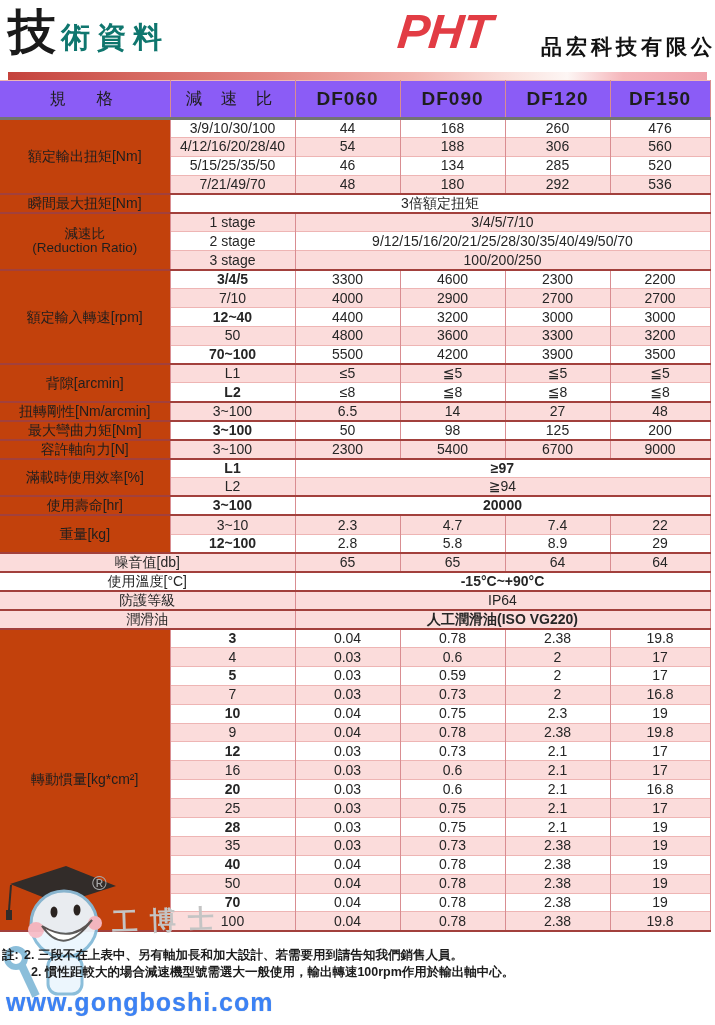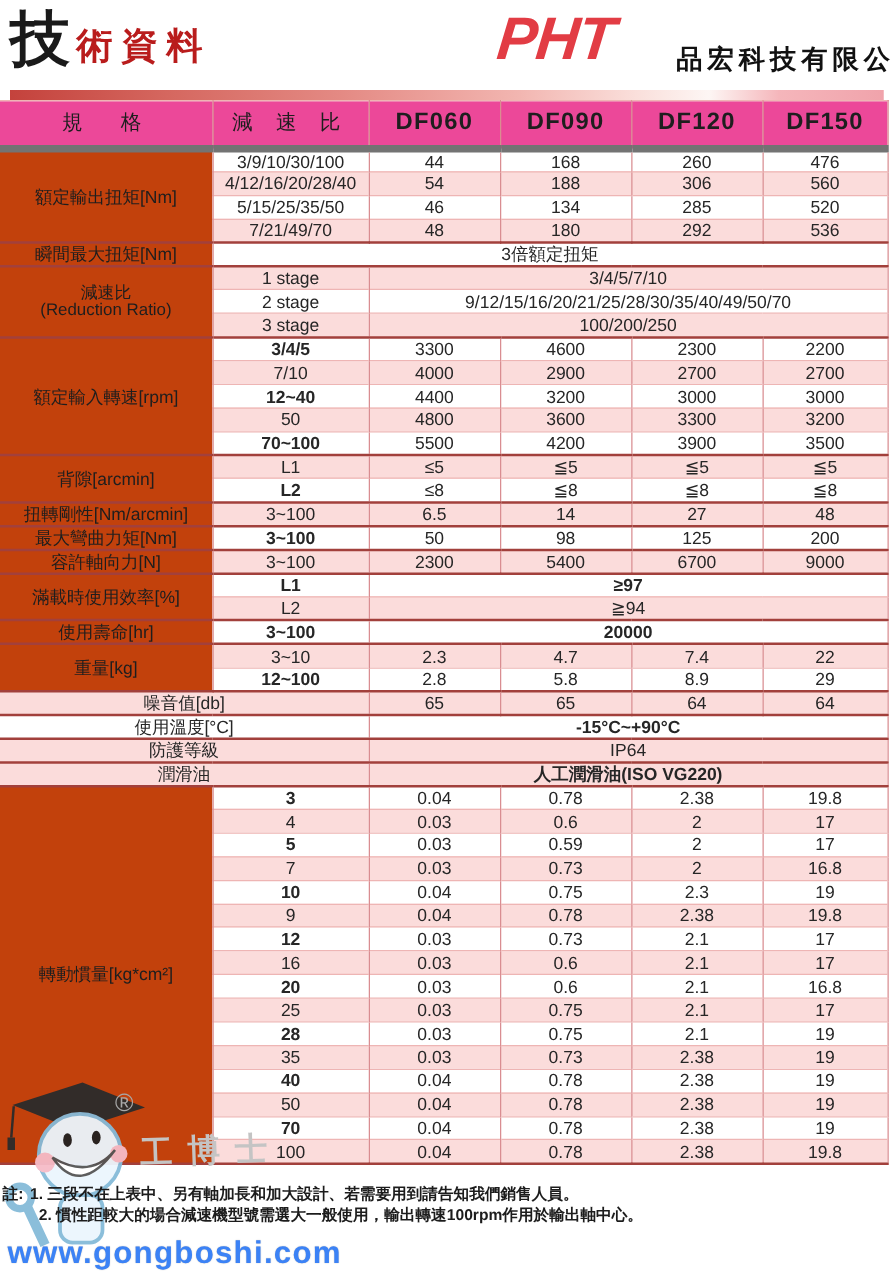--- a/index.html
+++ b/index.html
@@ -3,35 +3,35 @@
 <meta charset="utf-8">
 <style>
   html,body{margin:0;padding:0;background:#fff;}
   .page{position:relative;width:715px;height:1025px;background:#fff;overflow:hidden;
         font-family:"Liberation Sans",sans-serif;color:#222;}
 
   
   .masthead{position:absolute;left:8px;top:8px;display:flex;align-items:flex-end;}
   .title-big{font-family:"Liberation Serif",serif;font-weight:bold;font-size:48px;line-height:1;color:#1a1a1a;}
   .title-rest{font-family:"Liberation Serif",serif;font-weight:bold;font-size:29px;line-height:1;
-              letter-spacing:7px;color:#b91c1c;margin-left:5px;padding-bottom:4px;}
+              letter-spacing:7px;color:#0f766e;margin-left:5px;padding-bottom:4px;}
   .logo{position:absolute;left:398px;top:8px;font-style:italic;font-weight:900;font-size:48px;
         line-height:1;letter-spacing:-1px;transform:skewX(-6deg);}
   .company{position:absolute;left:541px;top:33px;font-family:"Liberation Serif",serif;font-weight:bold;
            font-size:21px;letter-spacing:4px;color:#111;white-space:nowrap;}
   .grad-bar{position:absolute;left:8px;top:72px;width:699px;height:8px;
     background:linear-gradient(90deg,#c4423c 0%,#d5675f 18%,#e48a84 38%,#f2b5b0 58%,#fae0dc 72%,#fdf6f4 80%,#f5b6bb 88%,#f0a3ab 100%);}
 
   
   table.spec{position:absolute;left:0;top:80px;width:710px;border-collapse:collapse;table-layout:fixed;
              border-bottom:2px solid #a2403c;}
   table.spec th,table.spec td{padding:0;vertical-align:middle;text-align:center;line-height:1.05;
              border-right:1px solid #d98d91;border-top:1px solid #eeb5b4;}
   thead tr{height:38px;}
-  thead th{background:#ec4899;border-top:none;border-bottom:6px solid #737373;color:#1e1e1e;}
+  thead th{background:#8b5cf6;border-top:none;border-bottom:3px solid #737373;color:#1e1e1e;}
   th.cjk{font-size:16.5px;font-weight:400;letter-spacing:7px;}
   th.df{font-size:19px;font-weight:bold;letter-spacing:1px;}
   tbody tr{height:18.9px;}
   tbody td{font-size:14px;color:#262626;}
   tr.w td{background:#ffffff;}
   tr.p td{background:#fbdcdb;}
   tr.p td.lbl, tr.w td.lbl{background:#c2410c;}
   td.lbl{font-size:14px;color:#1e1e1e;}
   td.tl{text-align:left;padding-left:16px;white-space:pre-line;line-height:1.2;font-size:13.5px;margin-left:48px;}
   td.b,.b{font-weight:bold;}
@@ -367,21 +367,21 @@
           <td class="val">0.78</td>
           <td class="val">2.38</td>
           <td class="val">19.8</td>
         </tr>
       </tbody>
   </table>
 
   <div class="notes">
     <span class="prefix">註:</span>
     <div class="note-lines">
-      <div>1. 三段不在上表中、另有軸加長和加大設計、若需要用到請告知我們銷售人員。</div>
+      <div>2. 三段不在上表中、另有軸加長和加大設計、若需要用到請告知我們銷售人員。</div>
       <div>2. 慣性距較大的場合減速機型號需選大一般使用，輸出轉速100rpm作用於輸出軸中心。</div>
     </div>
   </div>
 
   <svg class="mascot" width="135" height="145" viewBox="0 0 135 145">
     <polygon points="8,24 64,6 114,26 58,44" fill="#2b2b2b"></polygon>
     <rect x="44" y="34" width="34" height="9" fill="#2b2b2b"></rect>
     <line x1="9" y1="25" x2="7" y2="50" stroke="#2b2b2b" stroke-width="2"></line>
     <rect x="4" y="50" width="6" height="10" fill="#2b2b2b"></rect>
     <circle cx="62" cy="64" r="33" fill="#ecf6fd" stroke="#85bbd9" stroke-width="3"></circle>

